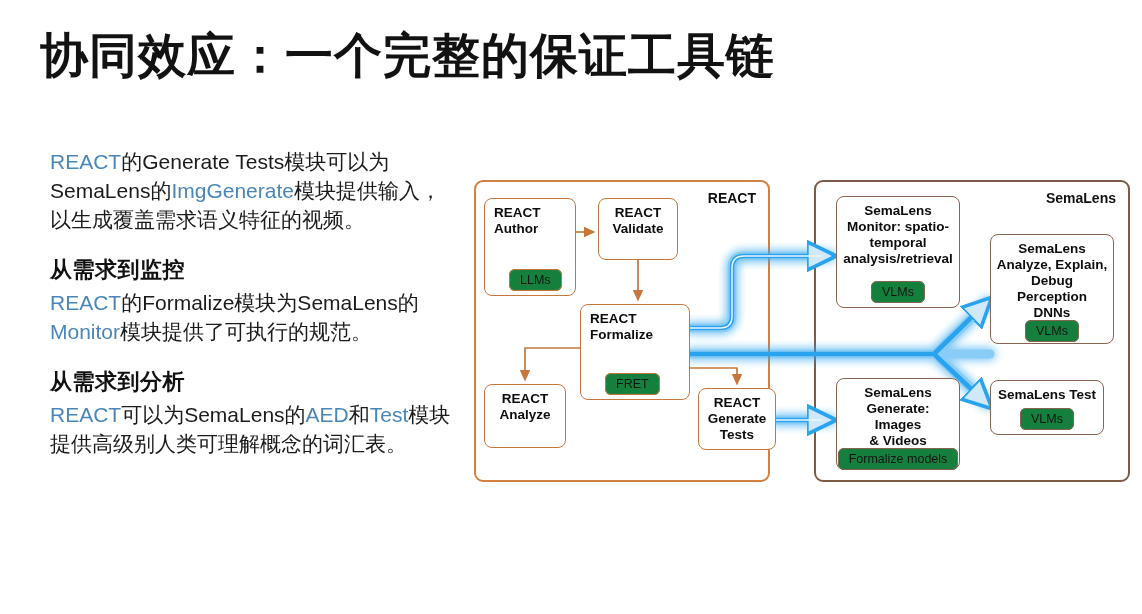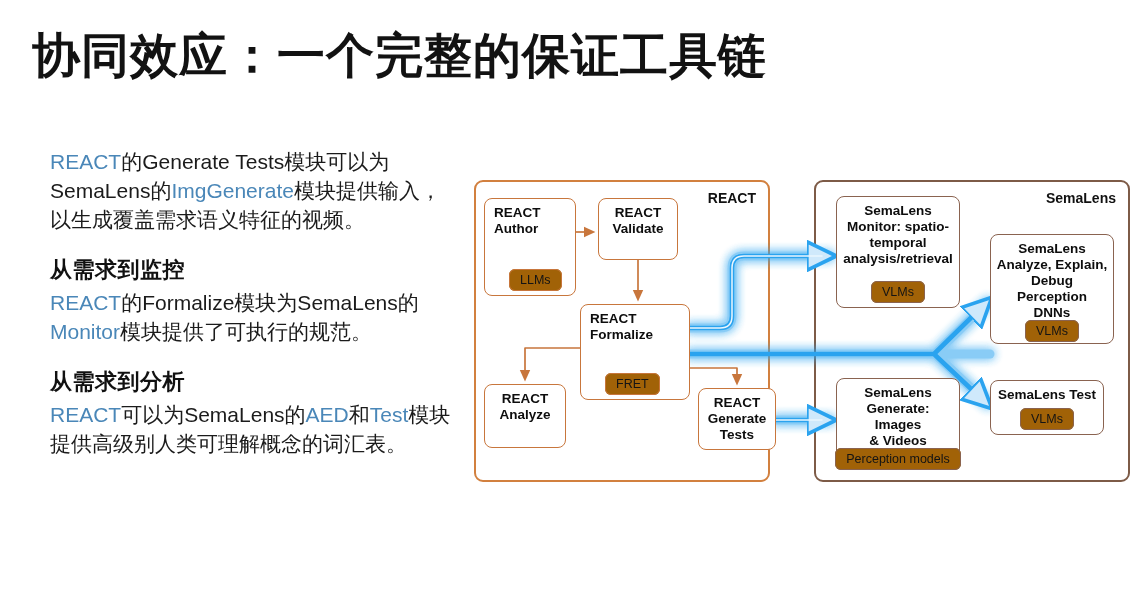--- a/index.html
+++ b/index.html
@@ -12,21 +12,21 @@
     height: 614px;
     position: relative;
     overflow: hidden;
     font-family: "Liberation Sans", "DejaVu Sans", sans-serif;
     color: #1a1a1a;
   }
 
   
   .slide-title {
     position: absolute;
-    left: 32px;
+    left: 40px;
     top: 24px;
     font-size: 48px;
     font-weight: bold;
     letter-spacing: 1px;
     color: #121212;
     white-space: nowrap;
   }
 
   
   .text-col {
@@ -108,21 +108,21 @@
     white-space: pre-line;
   }
   .node-title.left {
     align-self: flex-start;
     text-align: left;
     padding-left: 9px;
   }
   .subbox {
     border: 1.5px solid #c8763c;
     border-radius: 6px;
-    background: #a16207;
+    background: #15803d;
     font-size: 12.5px;
     font-weight: normal;
     color: #141414;
     padding: 3px 10px;
     white-space: nowrap;
     line-height: 1.1;
   }
   .subbox.brown { border-color: #8a6350; }
   .subbox-wrap { margin-top: auto; margin-bottom: 7px; }
   .subbox-wrap.left { align-self: flex-start; margin-left: 24px; }
@@ -281,21 +281,21 @@
     <div class="subbox-wrap">
       <span class="subbox brown">VLMs</span>
     </div>
   </div>
 
   <div class="node brown" id="n-generate">
     <div class="node-title">SemaLens
 Generate: Images
 &amp; Videos</div>
     <div class="subbox-wrap">
-      <span class="subbox brown">Perception models</span>
+      <span class="subbox brown">Formalize models</span>
     </div>
   </div>
 
   <div class="node brown" id="n-test">
     <div class="node-title">SemaLens Test</div>
     <div class="subbox-wrap">
       <span class="subbox brown">VLMs</span>
     </div>
   </div>
 

